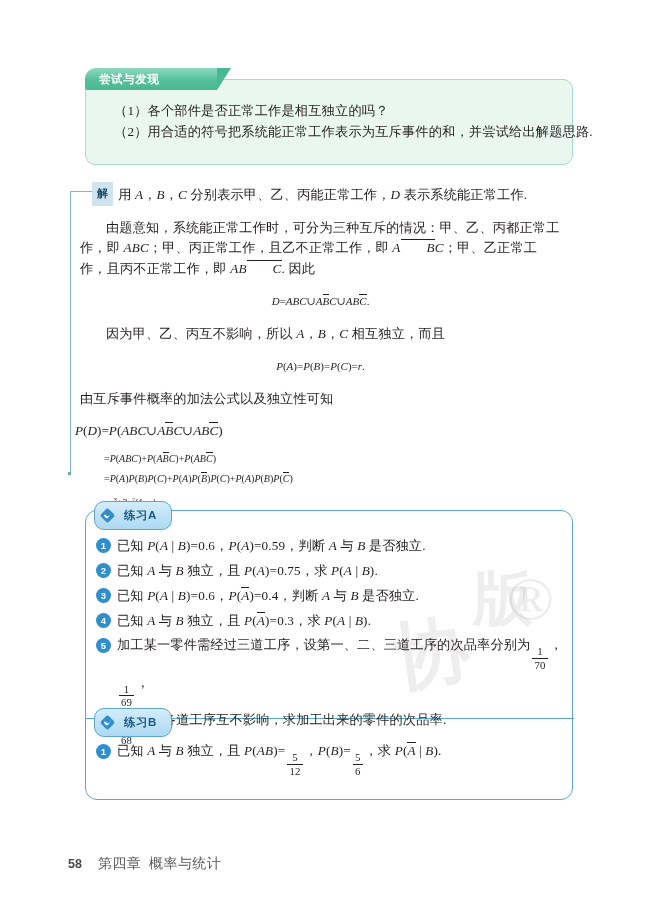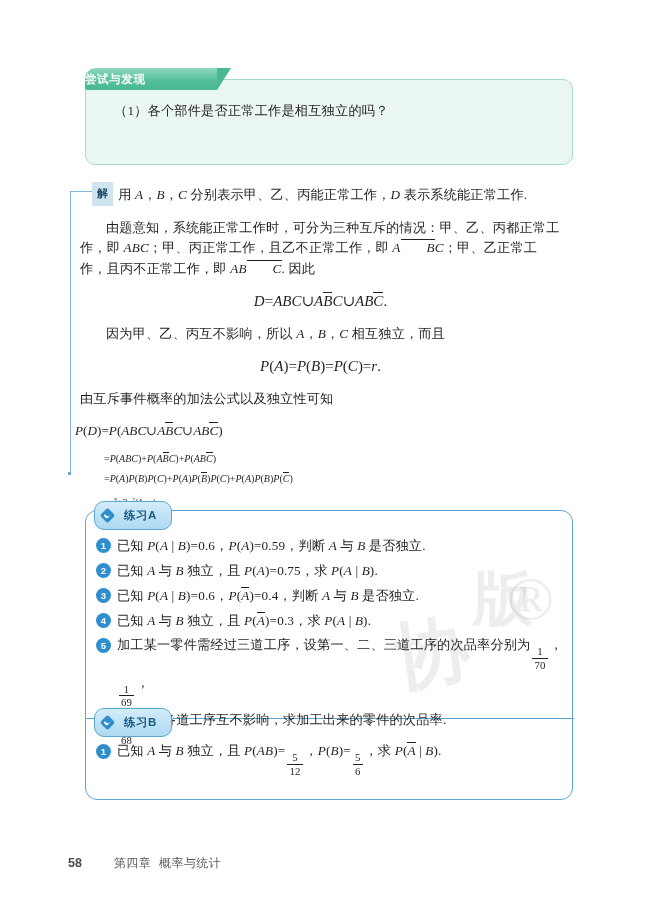--- a/index.html
+++ b/index.html
@@ -57,21 +57,21 @@
   }
   .tryfind-tab {
     position: relative;
     width: 132px;
     height: 22px;
     background: linear-gradient(180deg, #8fd9bf 0%, #56bf9b 55%, #49b894 100%);
     border-top-left-radius: 11px;
     border-bottom-left-radius: 2px;
     display: flex;
     align-items: center;
-    padding-left: 0;
+    padding-left: 14px;
     box-sizing: border-box;
     z-index: 3;
   }
   .tryfind-tab::after {
     content: "";
     position: absolute;
     right: -14px;
     top: 0;
     width: 0;
     height: 0;
@@ -158,21 +158,21 @@
   .sol-p {
     margin: 12px;
     font-size: 13.2px;
     line-height: 20.5px;
     letter-spacing: 0.15px;
   }
   .sol-p.indent { text-indent: 26px; }
   .math-center {
     text-align: center;
     margin: 1px 0 1px 0;
-    font-size: 15px;
+    font-size: 11px;
     line-height: 20.5px;
   }
   .math-left {
     margin: 7px;
     font-size: 13.2px;
     line-height: 20.5px;
   }
   .math-cont {
     margin: 0 0 0 36px;
     font-size: 10px;
@@ -301,44 +301,44 @@
     z-index: 2;
   }
   .folio {
     font-family: "Liberation Sans", "DejaVu Sans", sans-serif;
     font-size: 12.5px;
     font-weight: bold;
     color: #4a4a4a;
     margin-right: 16px;
   }
   .chapter {
-    font-size: 12px;
+    font-size: 14px;
     color: #5a5a5a;
     letter-spacing: 0.4px;
-    margin-left: 16px;
   }
   .chapter .sep { display: inline-block; width: 8px; }
 </style>
 </head>
 <body>
 
 <div class="page">
 
   <div class="watermark">
     <span class="wm-char wm-1">协</span>
     <span class="wm-char wm-2">版</span>
     <span class="wm-r">®</span>
   </div>
 
   <div class="tryfind-wrap">
     <div class="tryfind-tab">
       <span class="tryfind-tab-label">尝试与发现</span>
     </div>
     <div class="tryfind-body">
       <div class="tf-line">（1）各个部件是否正常工作是相互独立的吗？</div>
+      <div class="tf-line">（2）用合适的符号把系统能正常工作表示为互斥事件的和，并尝试给出解题思路.</div>
     </div>
   </div>
 
   <div class="solution">
     <div class="sol-rail"></div>
     <div class="sol-rail-top"></div>
     <div class="sol-rail-dot"></div>
 
     <div class="sol-text">
       <span class="sol-badge">解</span>用 <span class="mi">A</span>，<span class="mi">B</span>，<span class="mi">C</span> 分别表示甲、乙、丙能正常工作，<span class="mi">D</span> 表示系统能正常工作.

